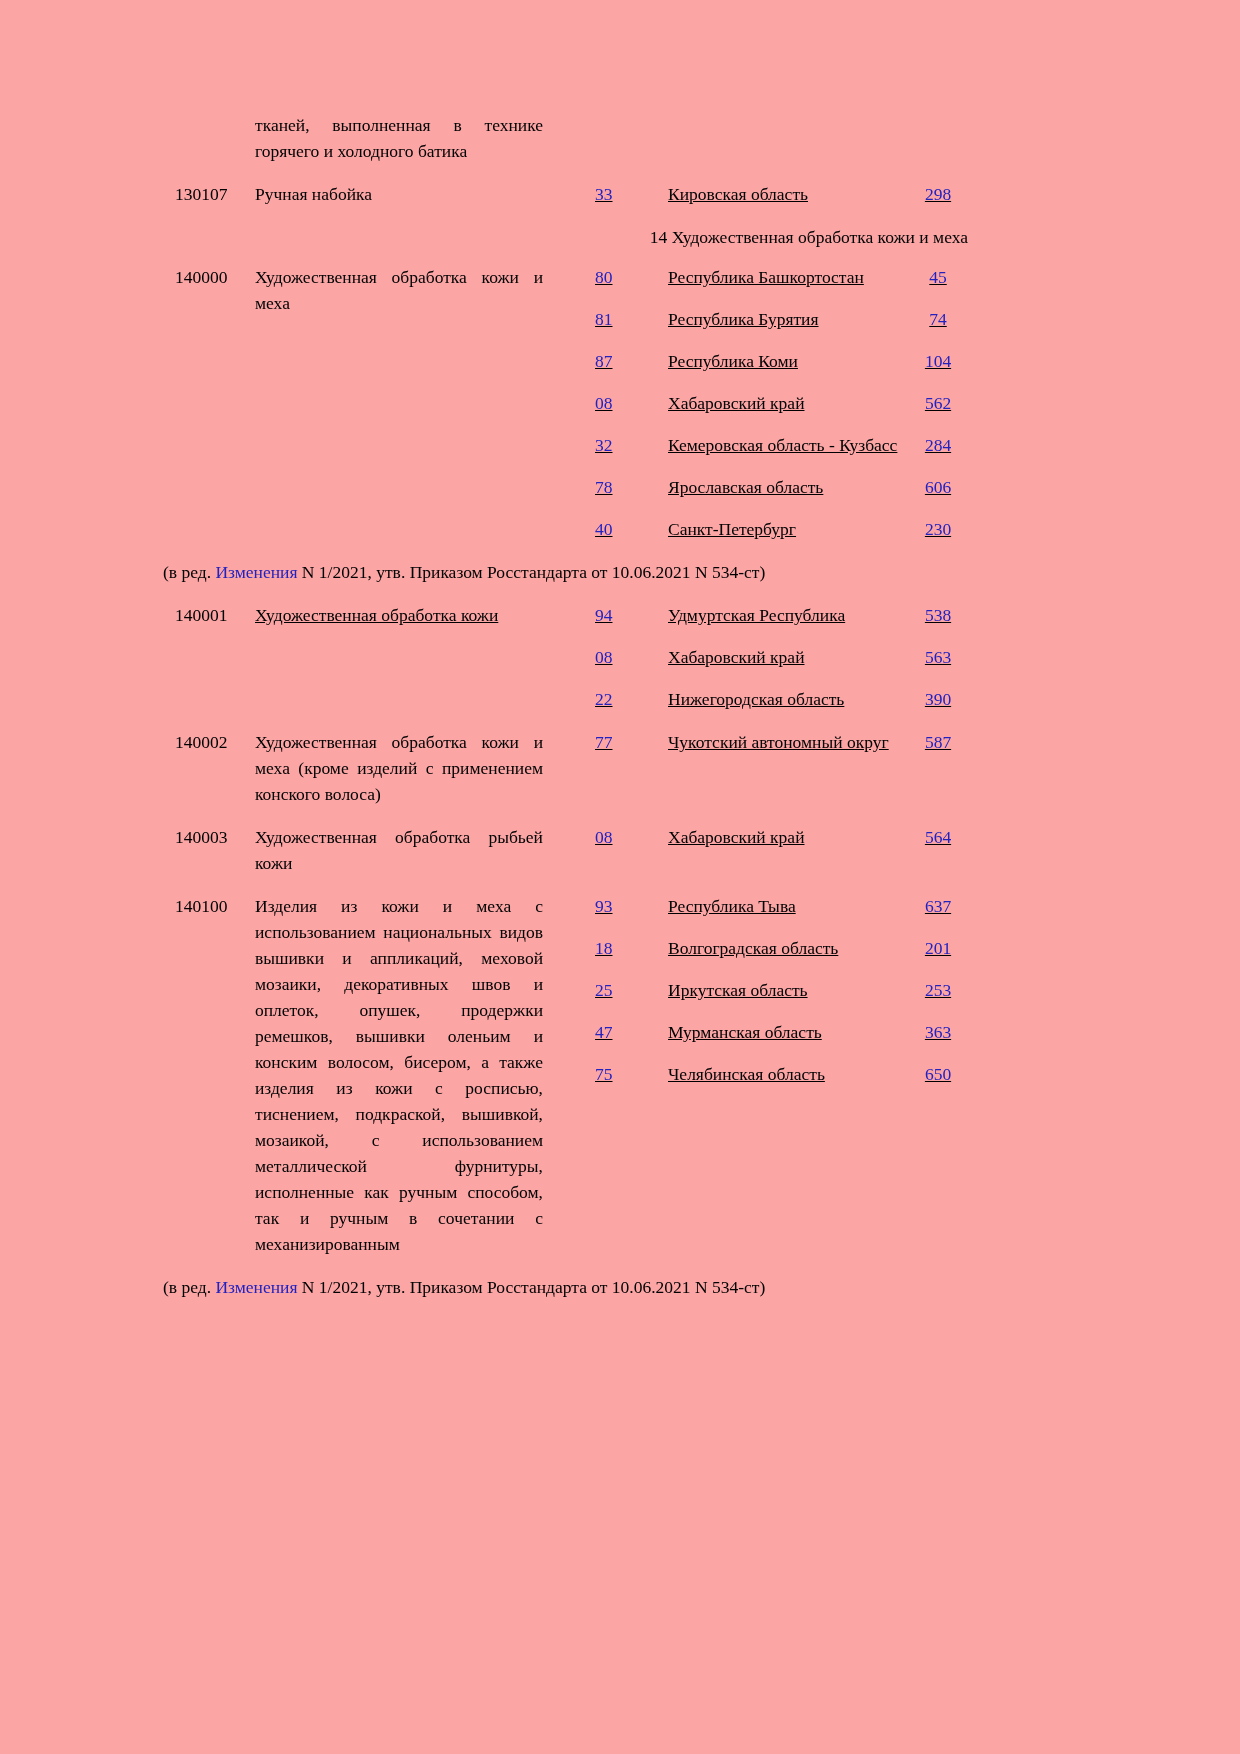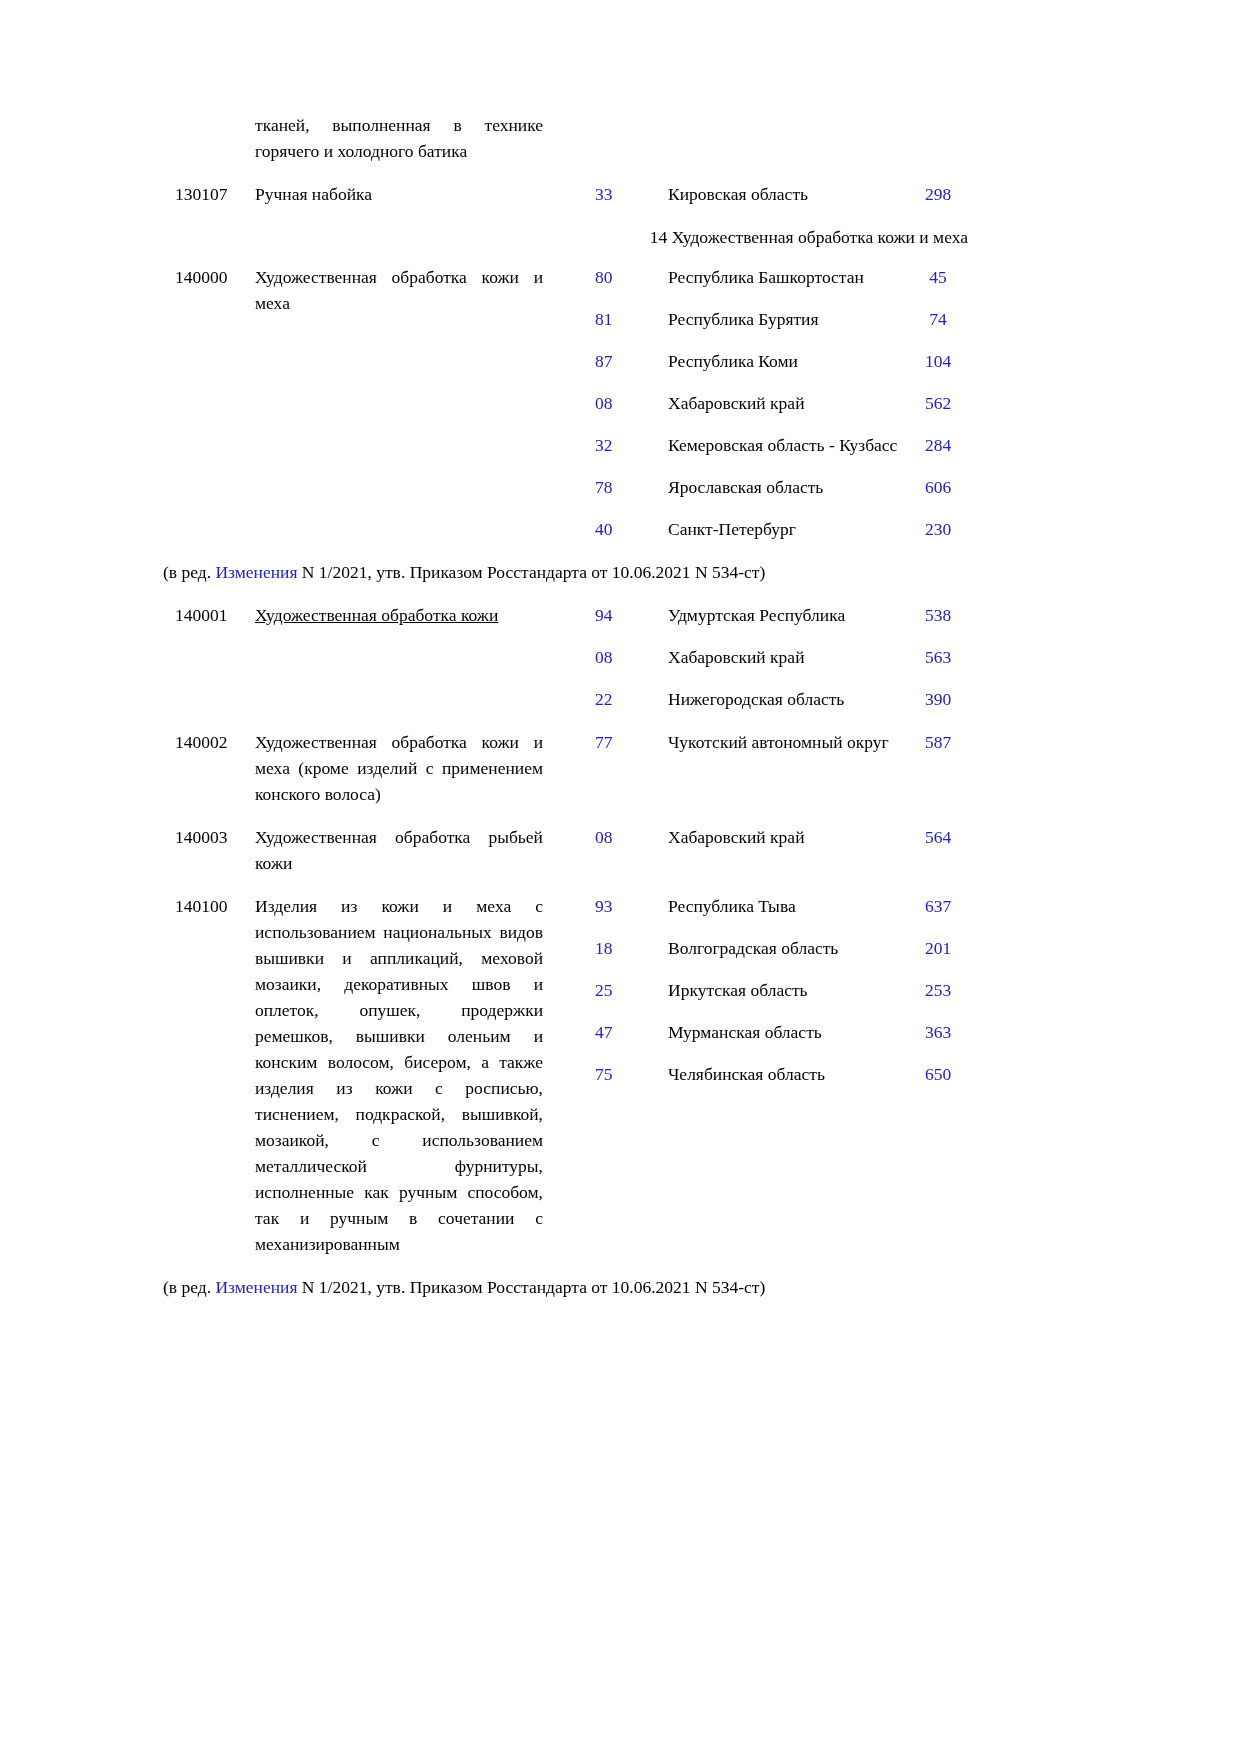--- a/index.html
+++ b/index.html
@@ -1,21 +1,21 @@
 <!DOCTYPE html>
 <html style="--accent: #2222c0;"><head>
 <meta charset="utf-8">
 <style>
   html, body { margin: 0; padding: 0; background: #888; }
   .page {
     position: relative;
     width: 1240px;
     height: 1754px;
     margin: 0 auto;
-    background: #ffffff;
+    background: #fca5a5;
     font-family: "Liberation Serif", "DejaVu Serif", serif;
     font-size: 17.5px;
     line-height: 26px;
     color: #000;
     box-sizing: border-box;
     padding: 112px 272px 60px 175px;
     overflow: hidden;
   }
   .row {
     display: grid;
@@ -25,20 +25,21 @@
   }
   .code { padding-right: 10px; }
   .desc { padding-right: 52px; text-align: justify; }
   .desc.no-justify { text-align: left; text-decoration: underline; }
   .entries { }
   .entry {
     display: grid;
     grid-template-columns: 73px 240px 60px;
     align-items: start;
     margin-bottom: 16px;
+    text-decoration: underline;
   }
   .entry:last-child { margin-bottom: 0; }
   .rc { color: var(--accent); }
   .region { }
   .num { color: var(--accent); text-align: center; }
   .heading {
     text-align: right;
     margin: 10px 0 14px 0;
   }
   .note {

